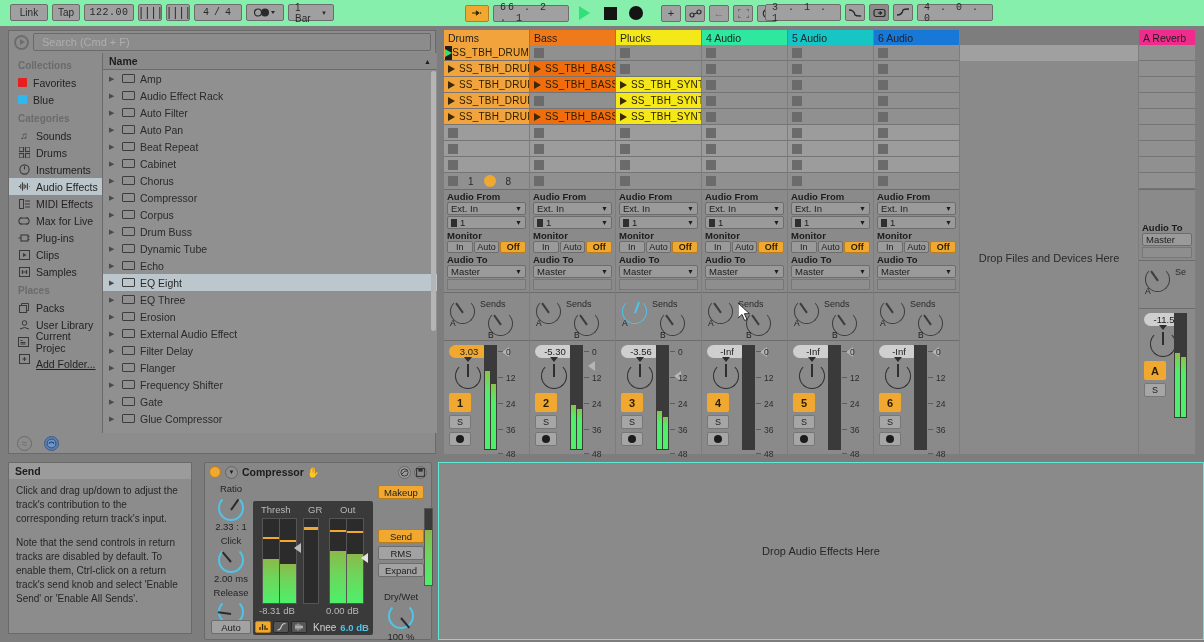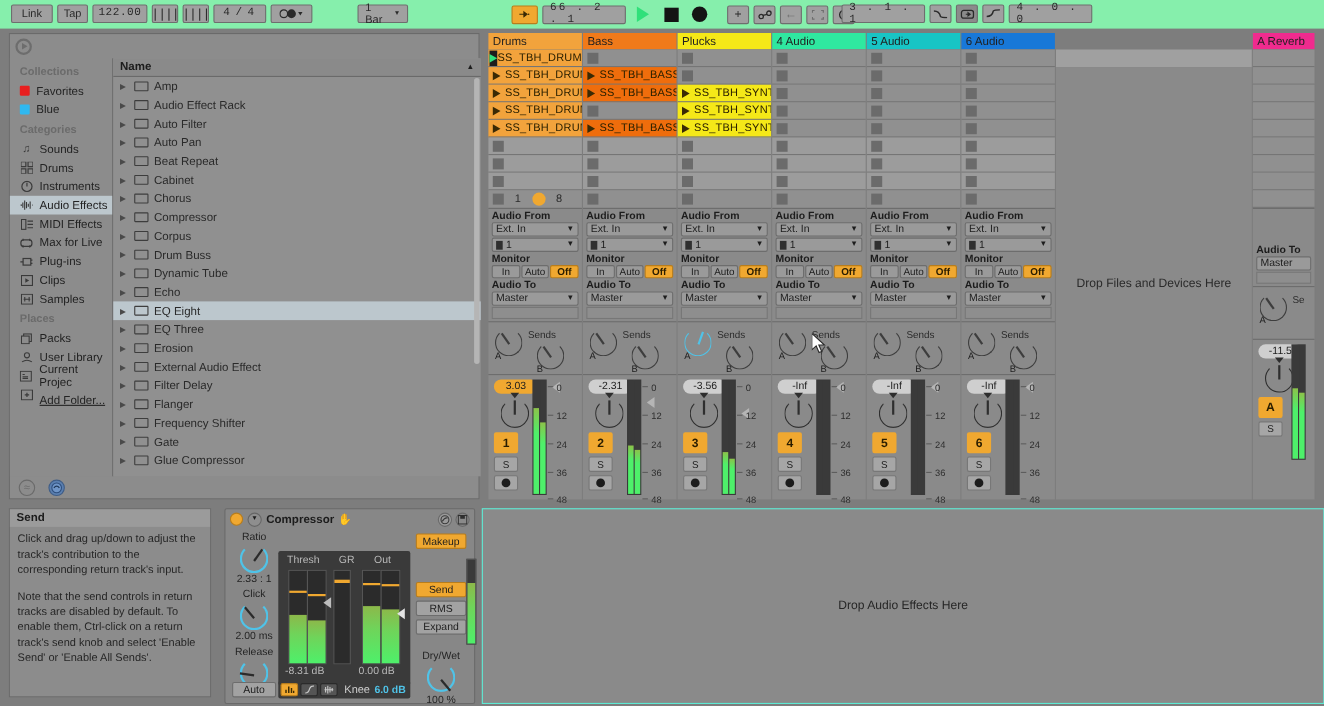--- a/index.html
+++ b/index.html
@@ -21,21 +21,21 @@
     color:#2a2a2a; font-size:10px; padding:0 6px; cursor:default; user-select:none;
   }
   .ctl.dark { background:#8b8b8b; }
   .tb-group { position:absolute; display:flex; align-items:center; gap:4px; top:4px; }
   .tb-left { left:10px; }
   .tb-mid { left:465px; }
   .tb-right { left:765px; }
   .bpm { width:50px; font-family:"Liberation Mono", monospace; letter-spacing:0.5px;}
   .metro-bars { letter-spacing:-1px; font-family:"Liberation Mono",monospace; font-size:12px;}
   .sig { width:48px; letter-spacing:2px; font-family:"Liberation Mono", monospace;}
-  .ctl.quant { width:46px;margin-left:37px; }
+  .ctl.quant { width:46px; }
   .pos { width:76px; font-family:"Liberation Mono",monospace; letter-spacing:2px; font-size:10px;}
   .playbtn { width:22px; height:18px; display:inline-flex; align-items:center; justify-content:center; cursor:pointer;}
   .tri-play { width:0;height:0;border-left:11px solid #30e07a;border-top:7px solid transparent;border-bottom:7px solid transparent;}
   .sq-stop { width:13px;height:13px;background:#141414;}
   .circ-rec { width:14px;height:14px;border-radius:50%;background:#141414;}
   .ctl.icon { width:20px; padding:0; font-size:11px; }
   .ctl.on { background:#f0a830; border-color:#b87d1c; }
 
   
   .browser { position:absolute; left:8px; top:30px; width:428px; height:424px; background:#8c8c8c; border:1px solid #6a6a6a;}
@@ -242,20 +242,21 @@
     </div>
   </div>
 
   <div class="browser">
     <div class="searchrow">
       <div class="discl">
         <div class="disc-outer">
             <div class="disc-tri"></div>
           </div>
       </div>
+      <div class="searchbox">Search (Cmd + F)</div>
     </div>
 
     <div class="br-body">
       <div class="br-side">
         <div class="br-group">Collections</div>
         <div class="br-item">
           <span class="sq" style="background:#e81f1f"></span>
           <span>Favorites</span>
         </div>
         <div class="br-item">
@@ -696,21 +697,21 @@
             <div style="position:absolute;left:6px;top:25px;font-size:8.5px">A</div>
             <div class="sendlbl" style="left:36px;top:6px">Sends</div>
             <div style="position:absolute;left:44px;top:18px">
               <div class="knob ">
                 <i style="transform:rotate(-35deg)"></i>
               </div>
             </div>
             <div style="position:absolute;left:44px;top:37px;font-size:8.5px">B</div>
           </div>
           <div class="mixer">
-            <div class="volval ">-2.31</div>
+            <div class="volval ">-5.30</div>
             <div class="panknob">
               <i></i>
             </div>
             <div class="tnum">2</div>
             <div class="sbtn2">S</div>
             <div class="rbtn">
               <div class="rdot"></div>
             </div>
             <div class="meter">
               <div class="ch">

